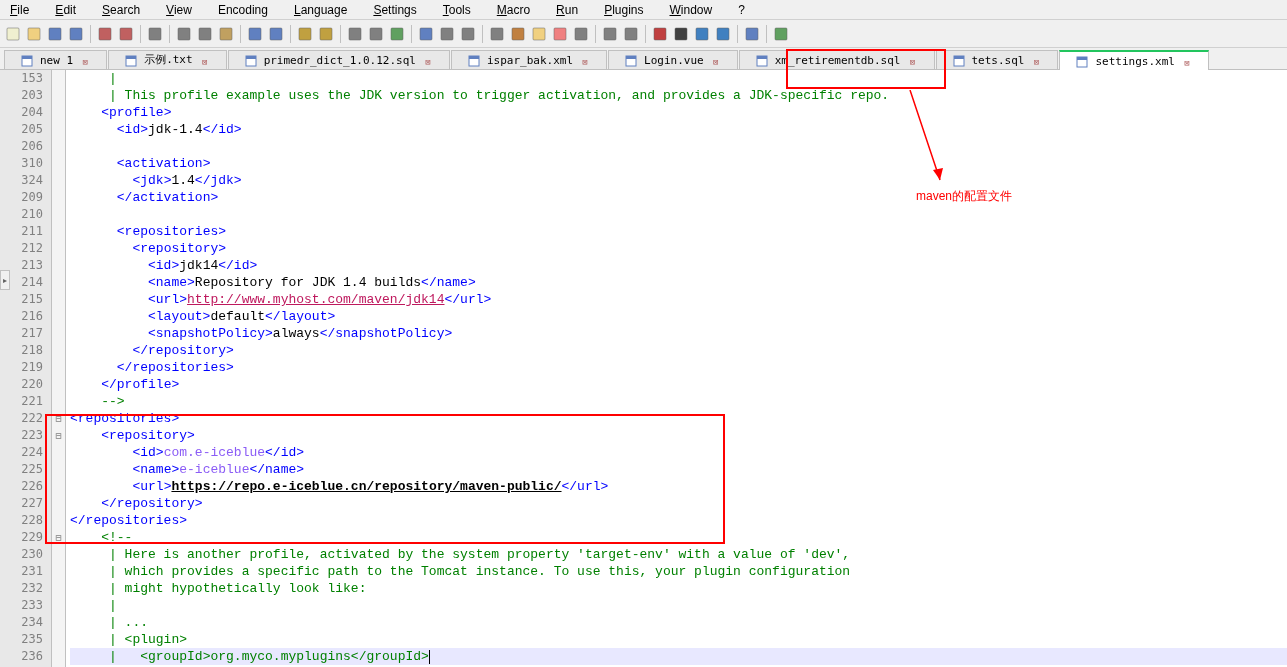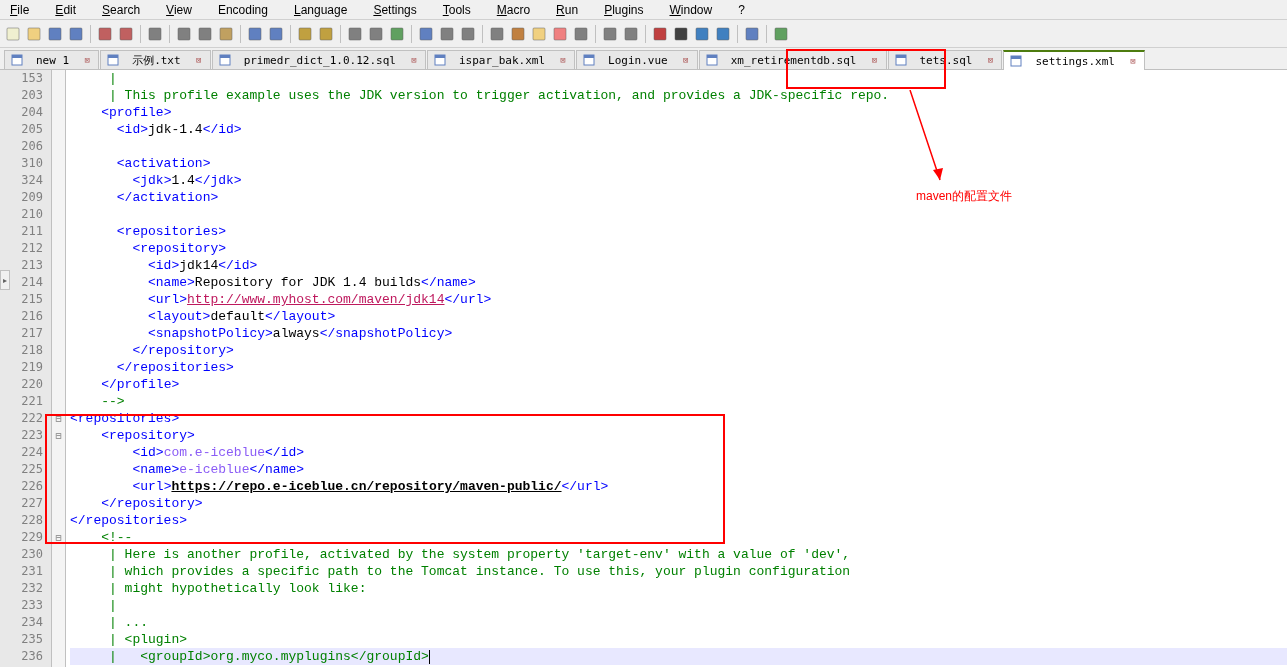--- a/index.html
+++ b/index.html
@@ -5,22 +5,22 @@
 * { margin:0; padding:0; box-sizing:border-box; }
 body { font-family:"Segoe UI",Tahoma,sans-serif; font-size:12px; background:#f0f0f0; overflow:hidden; width:1287px; height:667px; position:relative; }
 .menubar { background:#f0f0f0; padding:2px 4px; display:flex; gap:14px; border-bottom:1px solid #d0d0d0; height:20px; align-items:center; }
 .menubar span { padding:2px 6px; cursor:default; }
 .menubar span u { text-decoration:underline; }
 .toolbar { background:#f0f0f0; padding:3px 4px; display:flex; gap:3px; border-bottom:1px solid #d0d0d0; height:28px; align-items:center; }
 .tb-btn { width:18px; height:18px; display:flex; align-items:center; justify-content:center; border:1px solid transparent; border-radius:2px; }
 .tb-sep { width:1px; height:18px; background:#c0c0c0; margin:0 2px; }
 .tb-btn svg { width:14px; height:14px; }
 .tabbar { background:#f0f0f0; padding:2px 4px 0 4px; display:flex; gap:1px; border-bottom:1px solid #c0c0c0; height:22px; align-items:flex-end; }
-.tab { display:flex; align-items:center; gap:13px; padding:2px 6px; background:#e8e8e8; border:1px solid #c0c0c0; border-bottom:none; font-size:11px; font-family:Consolas,monospace; cursor:default; height:19px; }
-.tab.active { background:#fff; border-top:2px solid #4d7c0f; height:20px; margin-bottom:-1px; position:relative; z-index:1; }
+.tab { display:flex; align-items:flex-end; gap:7px; padding:2px 16px; background:#e8e8e8; border:1px solid #c0c0c0; border-bottom:none; font-size:11px; font-family:Consolas,monospace; cursor:default; height:19px; }
+.tab.active { background:#fff; border-top:2px solid #22c55e; height:20px; margin-bottom:-1px; position:relative; z-index:1; }
 .tab-ico { width:12px; height:12px; flex-shrink:0; }
 .tab-close { width:10px; height:10px; display:inline-flex; align-items:center; justify-content:center; color:#b06060; font-size:9px; }
 .editor { display:flex; height:calc(100% - 70px); background:#fff; }
 .gutter { width:52px; background:#e8e8e8; border-right:1px solid #c0c0c0; font-family:Consolas,monospace; font-size:12px; color:#808080; text-align:right; padding-right:8px; line-height:17px; user-select:none; }
 .fold { width:14px; background:#f4f4f4; border-right:1px solid #c0c0c0; line-height:17px; font-family:monospace; font-size:10px; color:#808080; text-align:center; user-select:none; }
 .fold .fb { display:block; height:17px; line-height:17px; cursor:pointer; }
 .code { flex:1; font-family:Consolas,"Courier New",monospace; font-size:13px; line-height:17px; white-space:pre; padding-left:4px; color:#000; position:relative; }
 .code .line { height:17px; }
 .code .line.hl { background:#e8e8ff; }
 .c-comment { color:#008000; }

